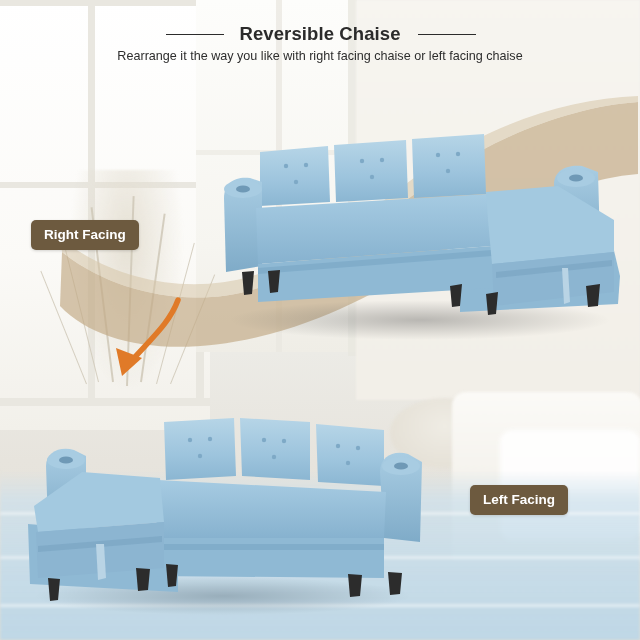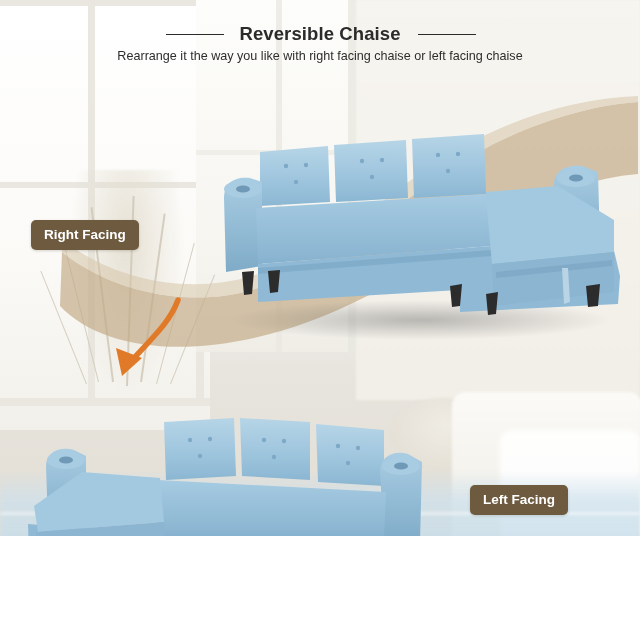--- a/index.html
+++ b/index.html
@@ -6,21 +6,21 @@
     margin: 0;
     padding: 0;
     background: #ffffff;
   }
   body {
     font-family: "Liberation Sans", sans-serif;
   }
   #stage {
     position: relative;
     width: 640px;
-    height: 536px;
+    height: 640px;
     overflow: hidden;
     background: #f0abfc;
   }
 
   
   .bg {
     position: absolute;
     inset: 0;
     background:
       

